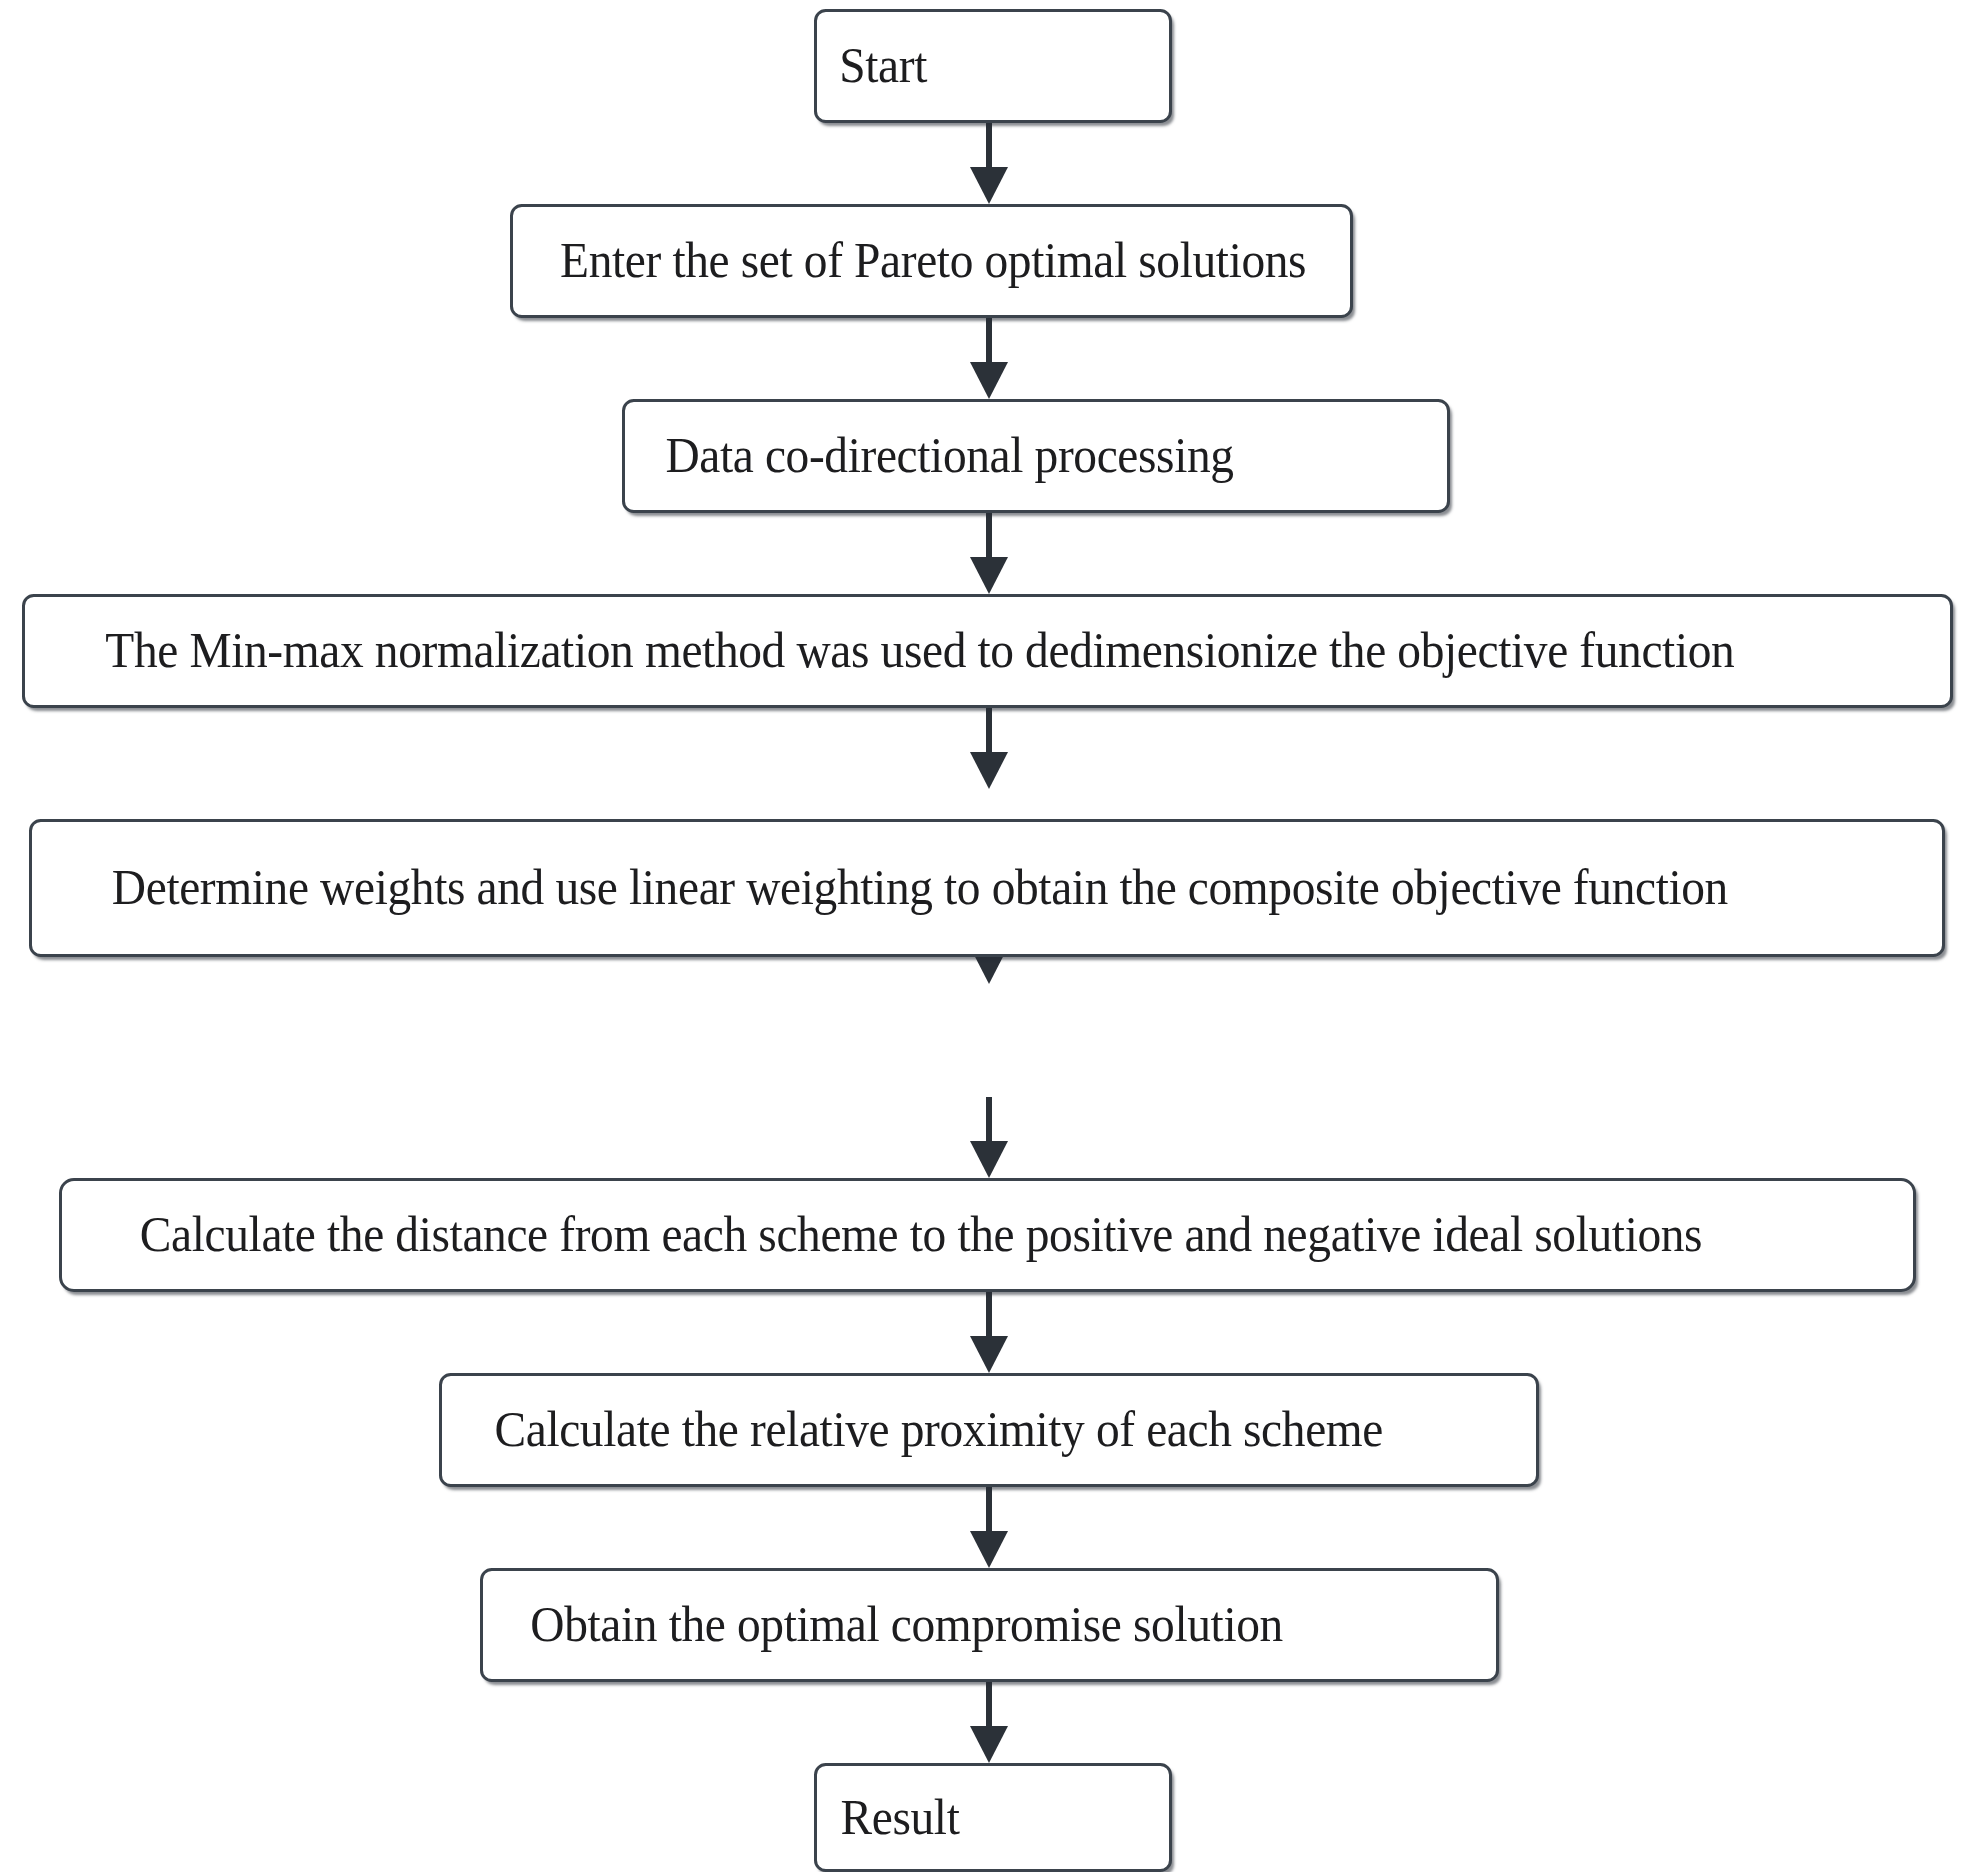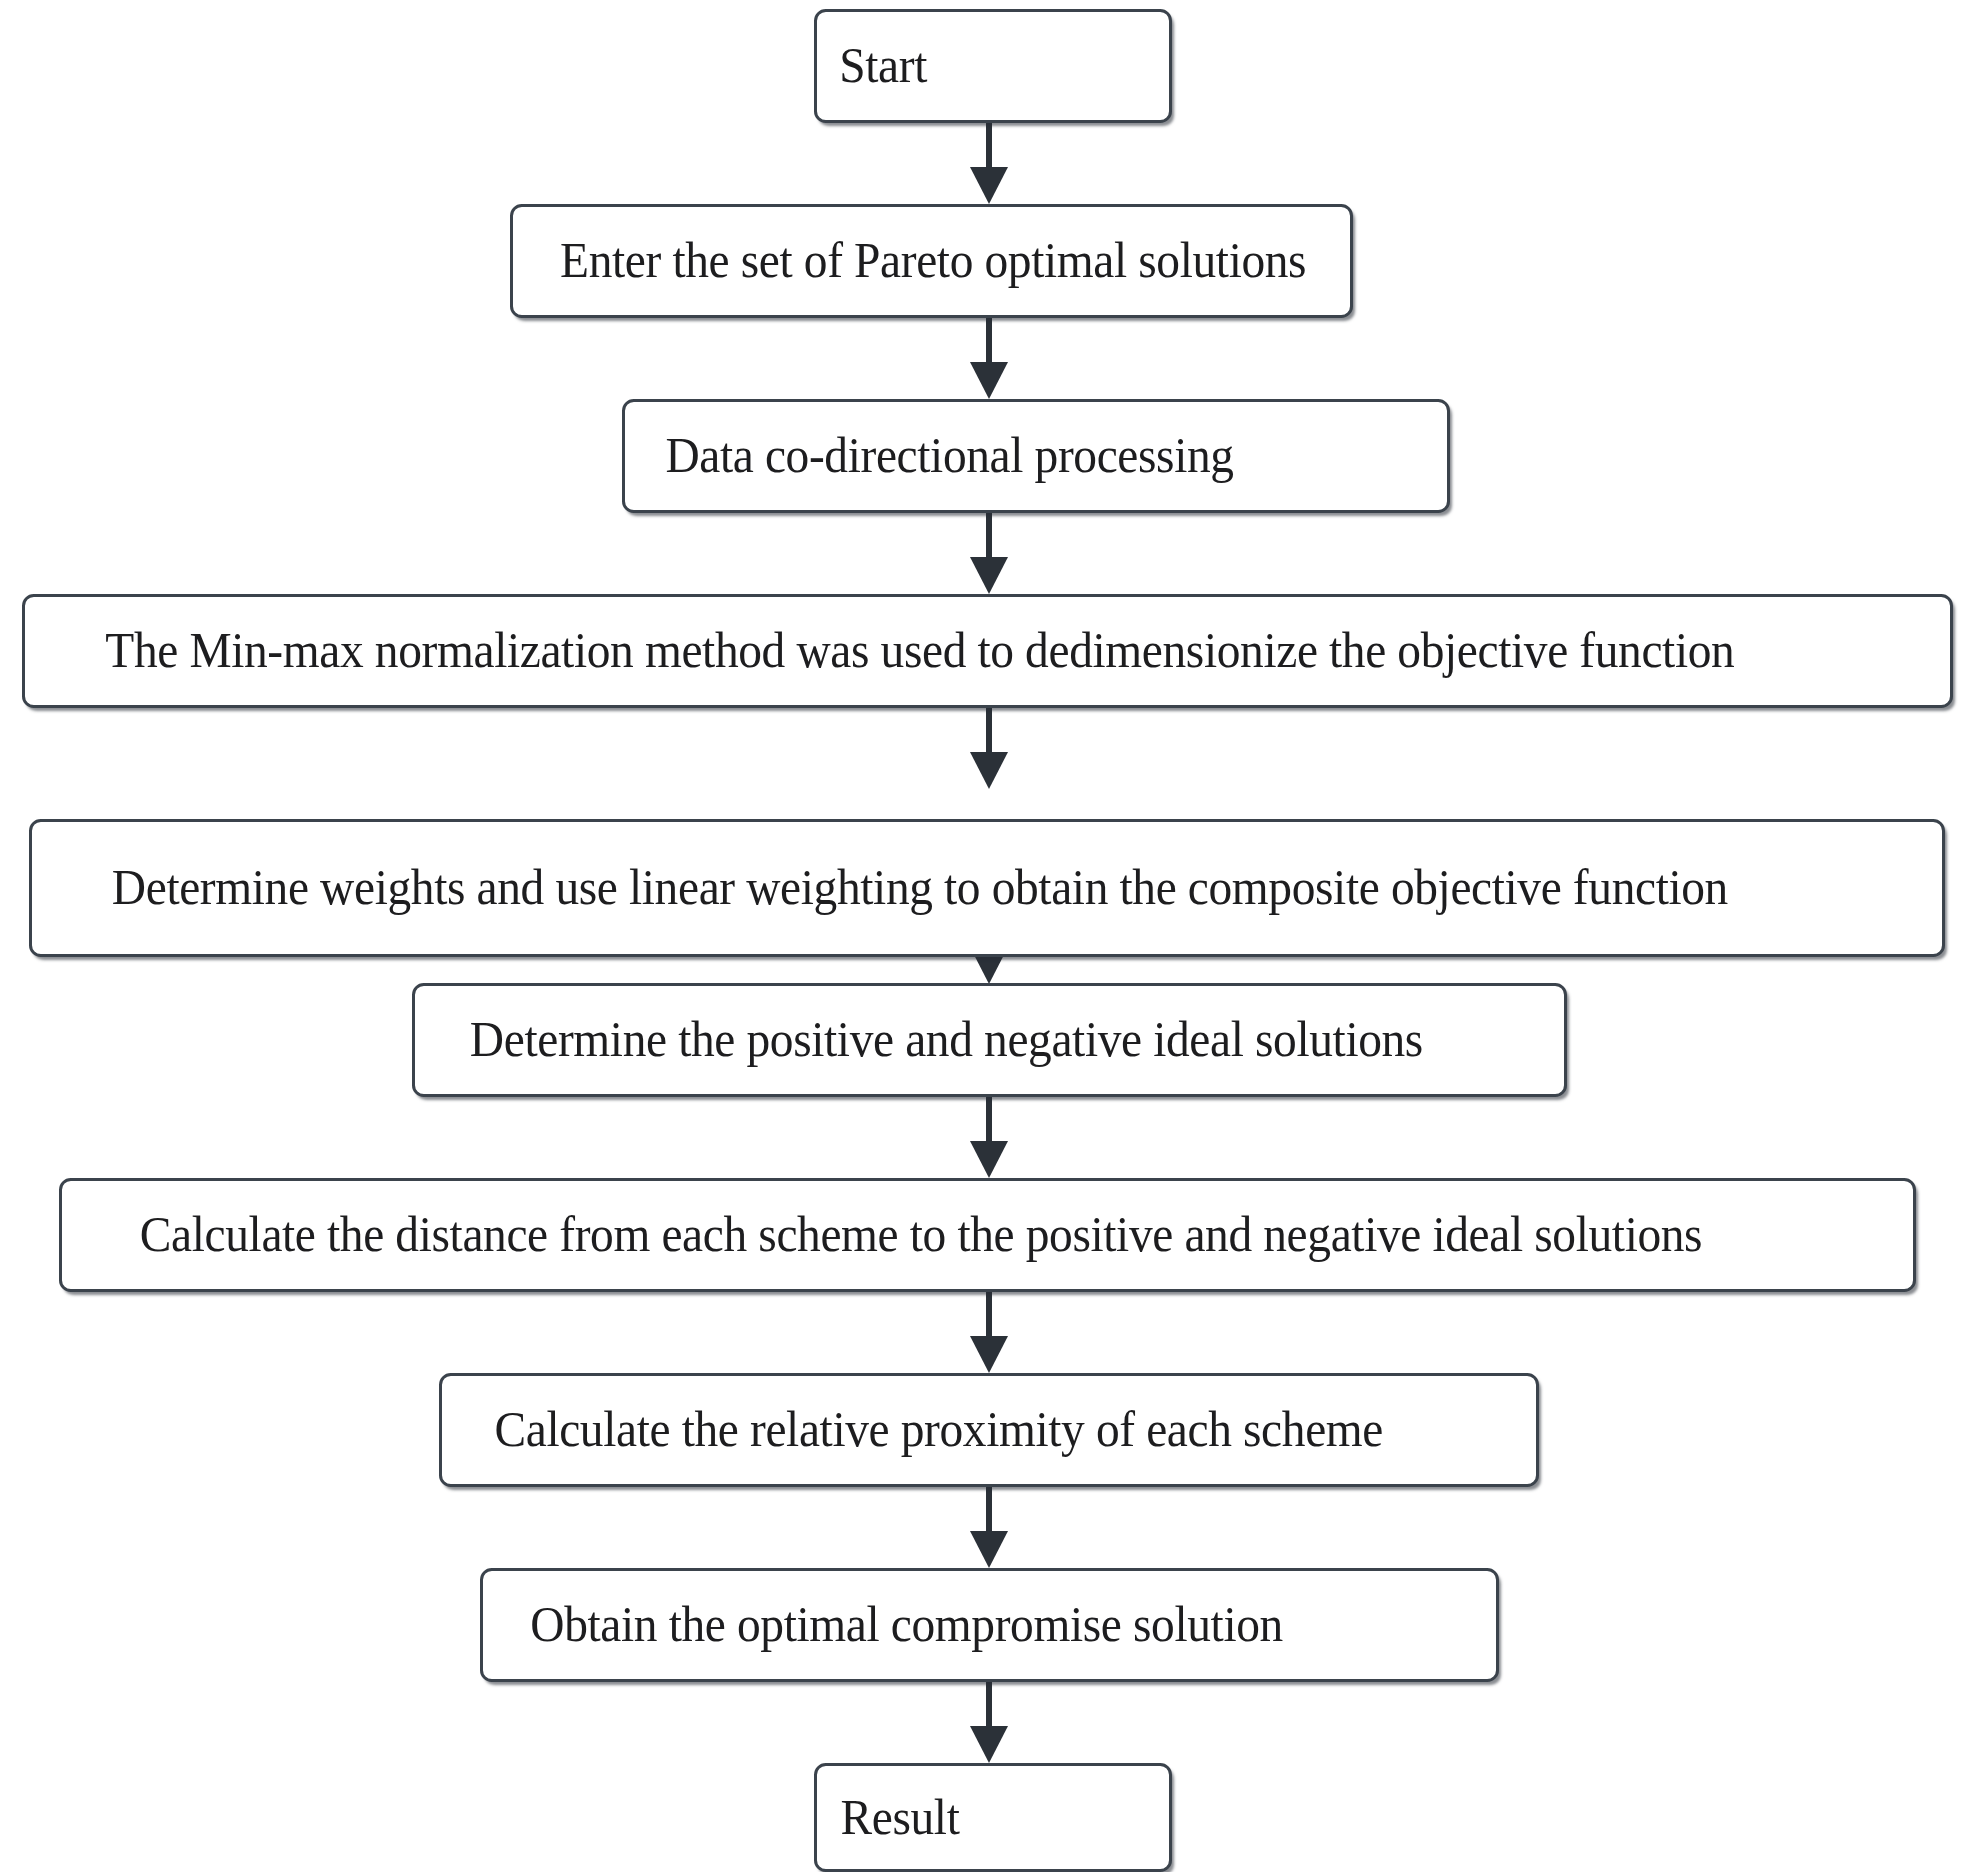--- a/index.html
+++ b/index.html
@@ -105,24 +105,21 @@
     </div>
     <div class="flow-node" style="position: absolute; left: 622px; top: 399px; width: 828px; height: 114px;">
       <div class="flow-node-label">Data co-directional processing</div>
     </div>
     <div class="flow-node" style="position: absolute; left: 22px; top: 594px; width: 1931px; height: 114px;">
       <div class="flow-node-label">The Min-max normalization method was used to dedimensionize the objective function</div>
     </div>
     <div class="flow-node" style="position: absolute; left: 29px; top: 819px; width: 1916px; height: 138px;">
       <div class="flow-node-label">Determine weights and use linear weighting to obtain the composite objective function</div>
     </div>
-    <div class="flow-node" style="position: absolute; left: 412px; top: 983px; width: 1155px; height: 114px;">
-      <div class="flow-node-label">Determine the positive and negative ideal solutions</div>
-    </div>
-    <div class="flow-node" style="position: absolute; left: 59px; top: 1178px; width: 1857px; height: 114px;">
+    <div class="flow-node" style="position: absolute; left: 59px; top: 1178px; width: 1857px; height: 114px; border-radius: 15px;">
       <div class="flow-node-label">Calculate the distance from each scheme to the positive and negative ideal solutions</div>
     </div>
     <div class="flow-node" style="position: absolute; left: 439px; top: 1373px; width: 1100px; height: 114px;">
       <div class="flow-node-label">Calculate the relative proximity of each scheme</div>
     </div>
     <div class="flow-node" style="position: absolute; left: 480px; top: 1568px; width: 1019px; height: 114px;">
       <div class="flow-node-label">Obtain the optimal compromise solution</div>
     </div>
     <div class="flow-node" style="position: absolute; left: 814px; top: 1763px; width: 358px; height: 109px;">
       <div class="flow-node-label">Result</div>

